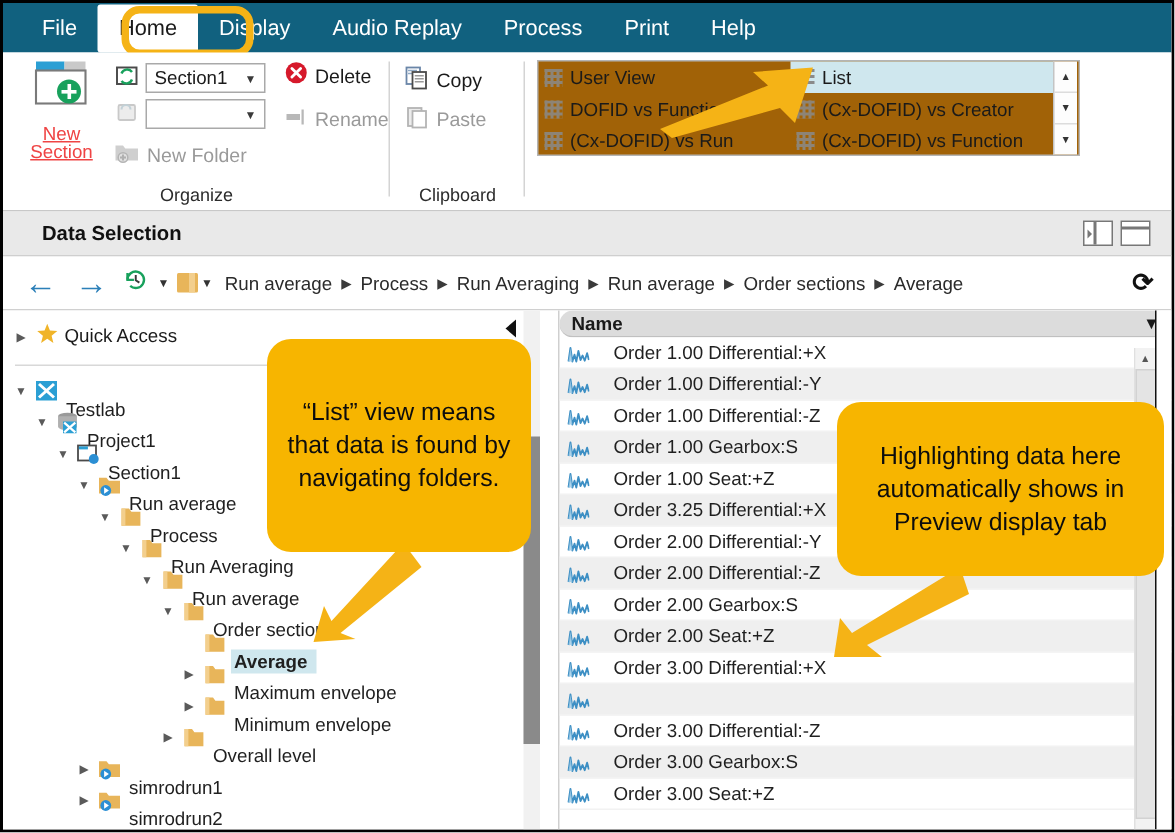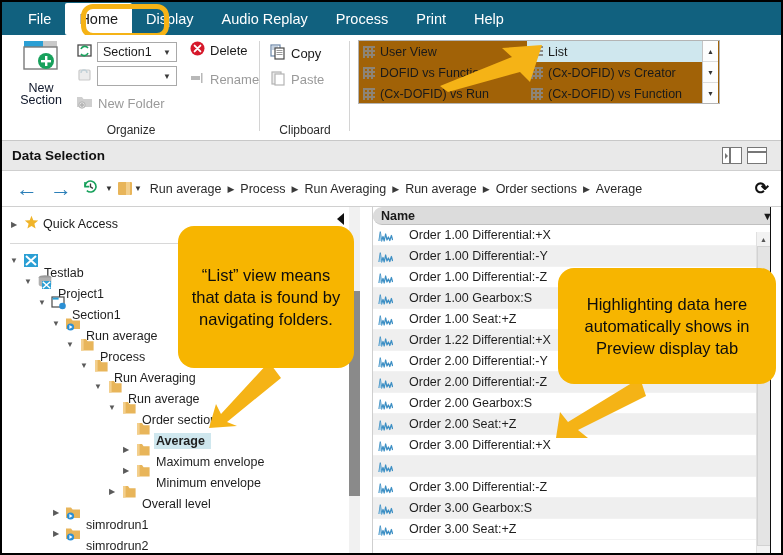--- a/index.html
+++ b/index.html
@@ -63,22 +63,22 @@
   }
 
   
   .big-btn {
     position: absolute; left: 8px; top: 2px;
     width: 62px; height: 86px;
     display: flex; flex-direction: column; align-items: center;
     cursor: default;
   }
   .big-btn .lbl {
-    font-size: 12.5px; color: #0f172a; text-align: left;
-    line-height: 14px; margin-top: 2px;
+    font-size: 12.5px; color: #ef4444; text-align: left;
+    line-height: 14px; margin-top: 2px; text-decoration: underline;
   }
 
   
   .combo {
     position: absolute;
     height: 20px;
     border: 1px solid #a9a9a9;
     background: #ffffff;
     display: flex; align-items: center;
     font-size: 12.5px; color: #1a1a1a;
@@ -142,21 +142,21 @@
   
   .ds-header {
     position: absolute; left: 0; top: 139px;
     width: 779px; height: 30px;
     background: #e9e9e9;
     border-bottom: 1px solid #cfcfcf;
     display: flex; align-items: center;
   }
   .ds-title {
     font-size: 13.5px; font-weight: bold; color: #111;
-    margin-left: 10px;
+    margin-left: 26px;
   }
   .ds-icons { margin-left: auto; margin-right: 14px; display: flex; gap: 5px; }
   .ds-ico {
     width: 20px; height: 17px; border: 1.5px solid #777;
     background: #fff; position: relative;
   }
   .ds-ico.split::after {
     content: ""; position: absolute; left: 6px; top: 0; bottom: 0;
     width: 1.5px; background: #777;
   }
@@ -733,21 +733,21 @@
           </span>
           <span>Order 1.00 Seat:+Z</span>
         </div>
         <div class="lrow alt">
           <span style="display: inline-flex;">
             <svg width="15" height="13" viewBox="0 0 15 13">
               <path d="M1 12 L2.3 3 L3.6 12 L5 7.5 L6.2 12 L7.6 5 L9 11 L10.4 8 L11.8 11.5 L13.4 6.5 L14.6 11" fill="none" stroke="#3d8fc4" stroke-width="1.25" stroke-linejoin="round"></path>
               <path d="M1 12 L2.3 3 L3.6 12 Z" fill="#9ecbe6" opacity=".8"></path>
             </svg>
           </span>
-          <span>Order 1.22 Differential:+X</span>
+          <span>Order 3.25 Differential:+X</span>
         </div>
         <div class="lrow">
           <span style="display: inline-flex;">
             <svg width="15" height="13" viewBox="0 0 15 13">
               <path d="M1 12 L2.3 3 L3.6 12 L5 7.5 L6.2 12 L7.6 5 L9 11 L10.4 8 L11.8 11.5 L13.4 6.5 L14.6 11" fill="none" stroke="#3d8fc4" stroke-width="1.25" stroke-linejoin="round"></path>
               <path d="M1 12 L2.3 3 L3.6 12 Z" fill="#9ecbe6" opacity=".8"></path>
             </svg>
           </span>
           <span>Order 2.00 Differential:-Y</span>
         </div>

